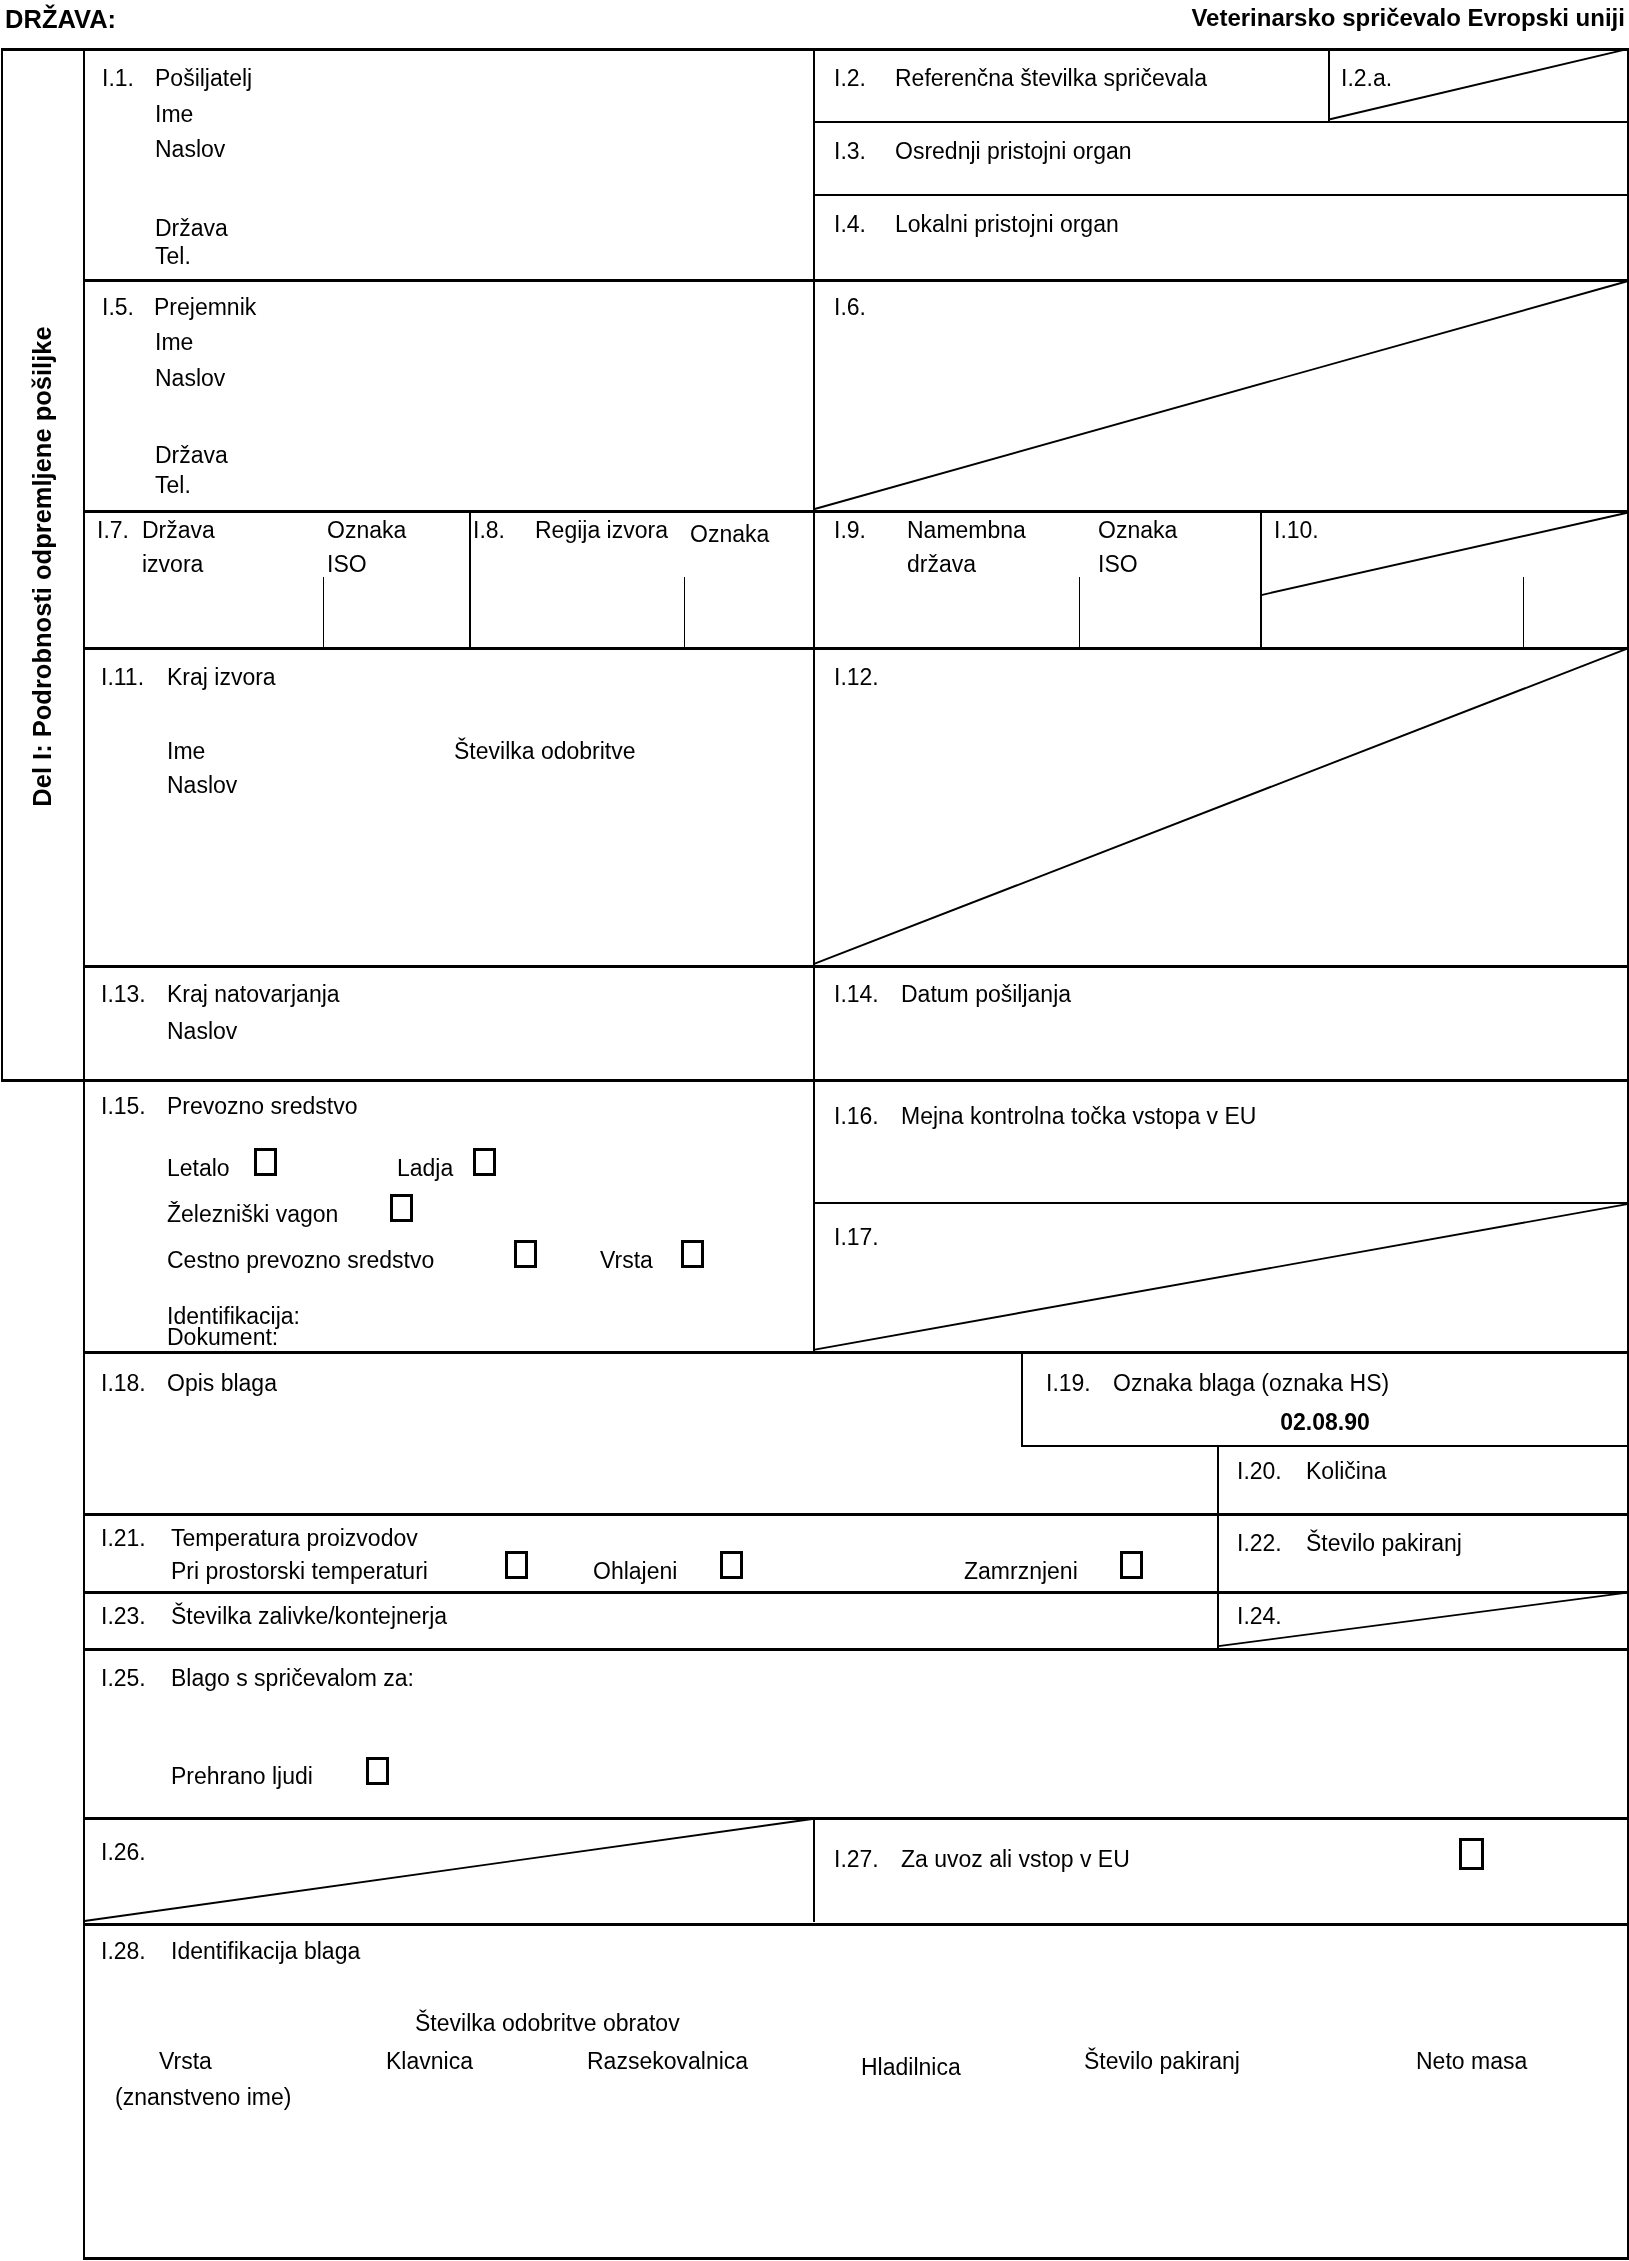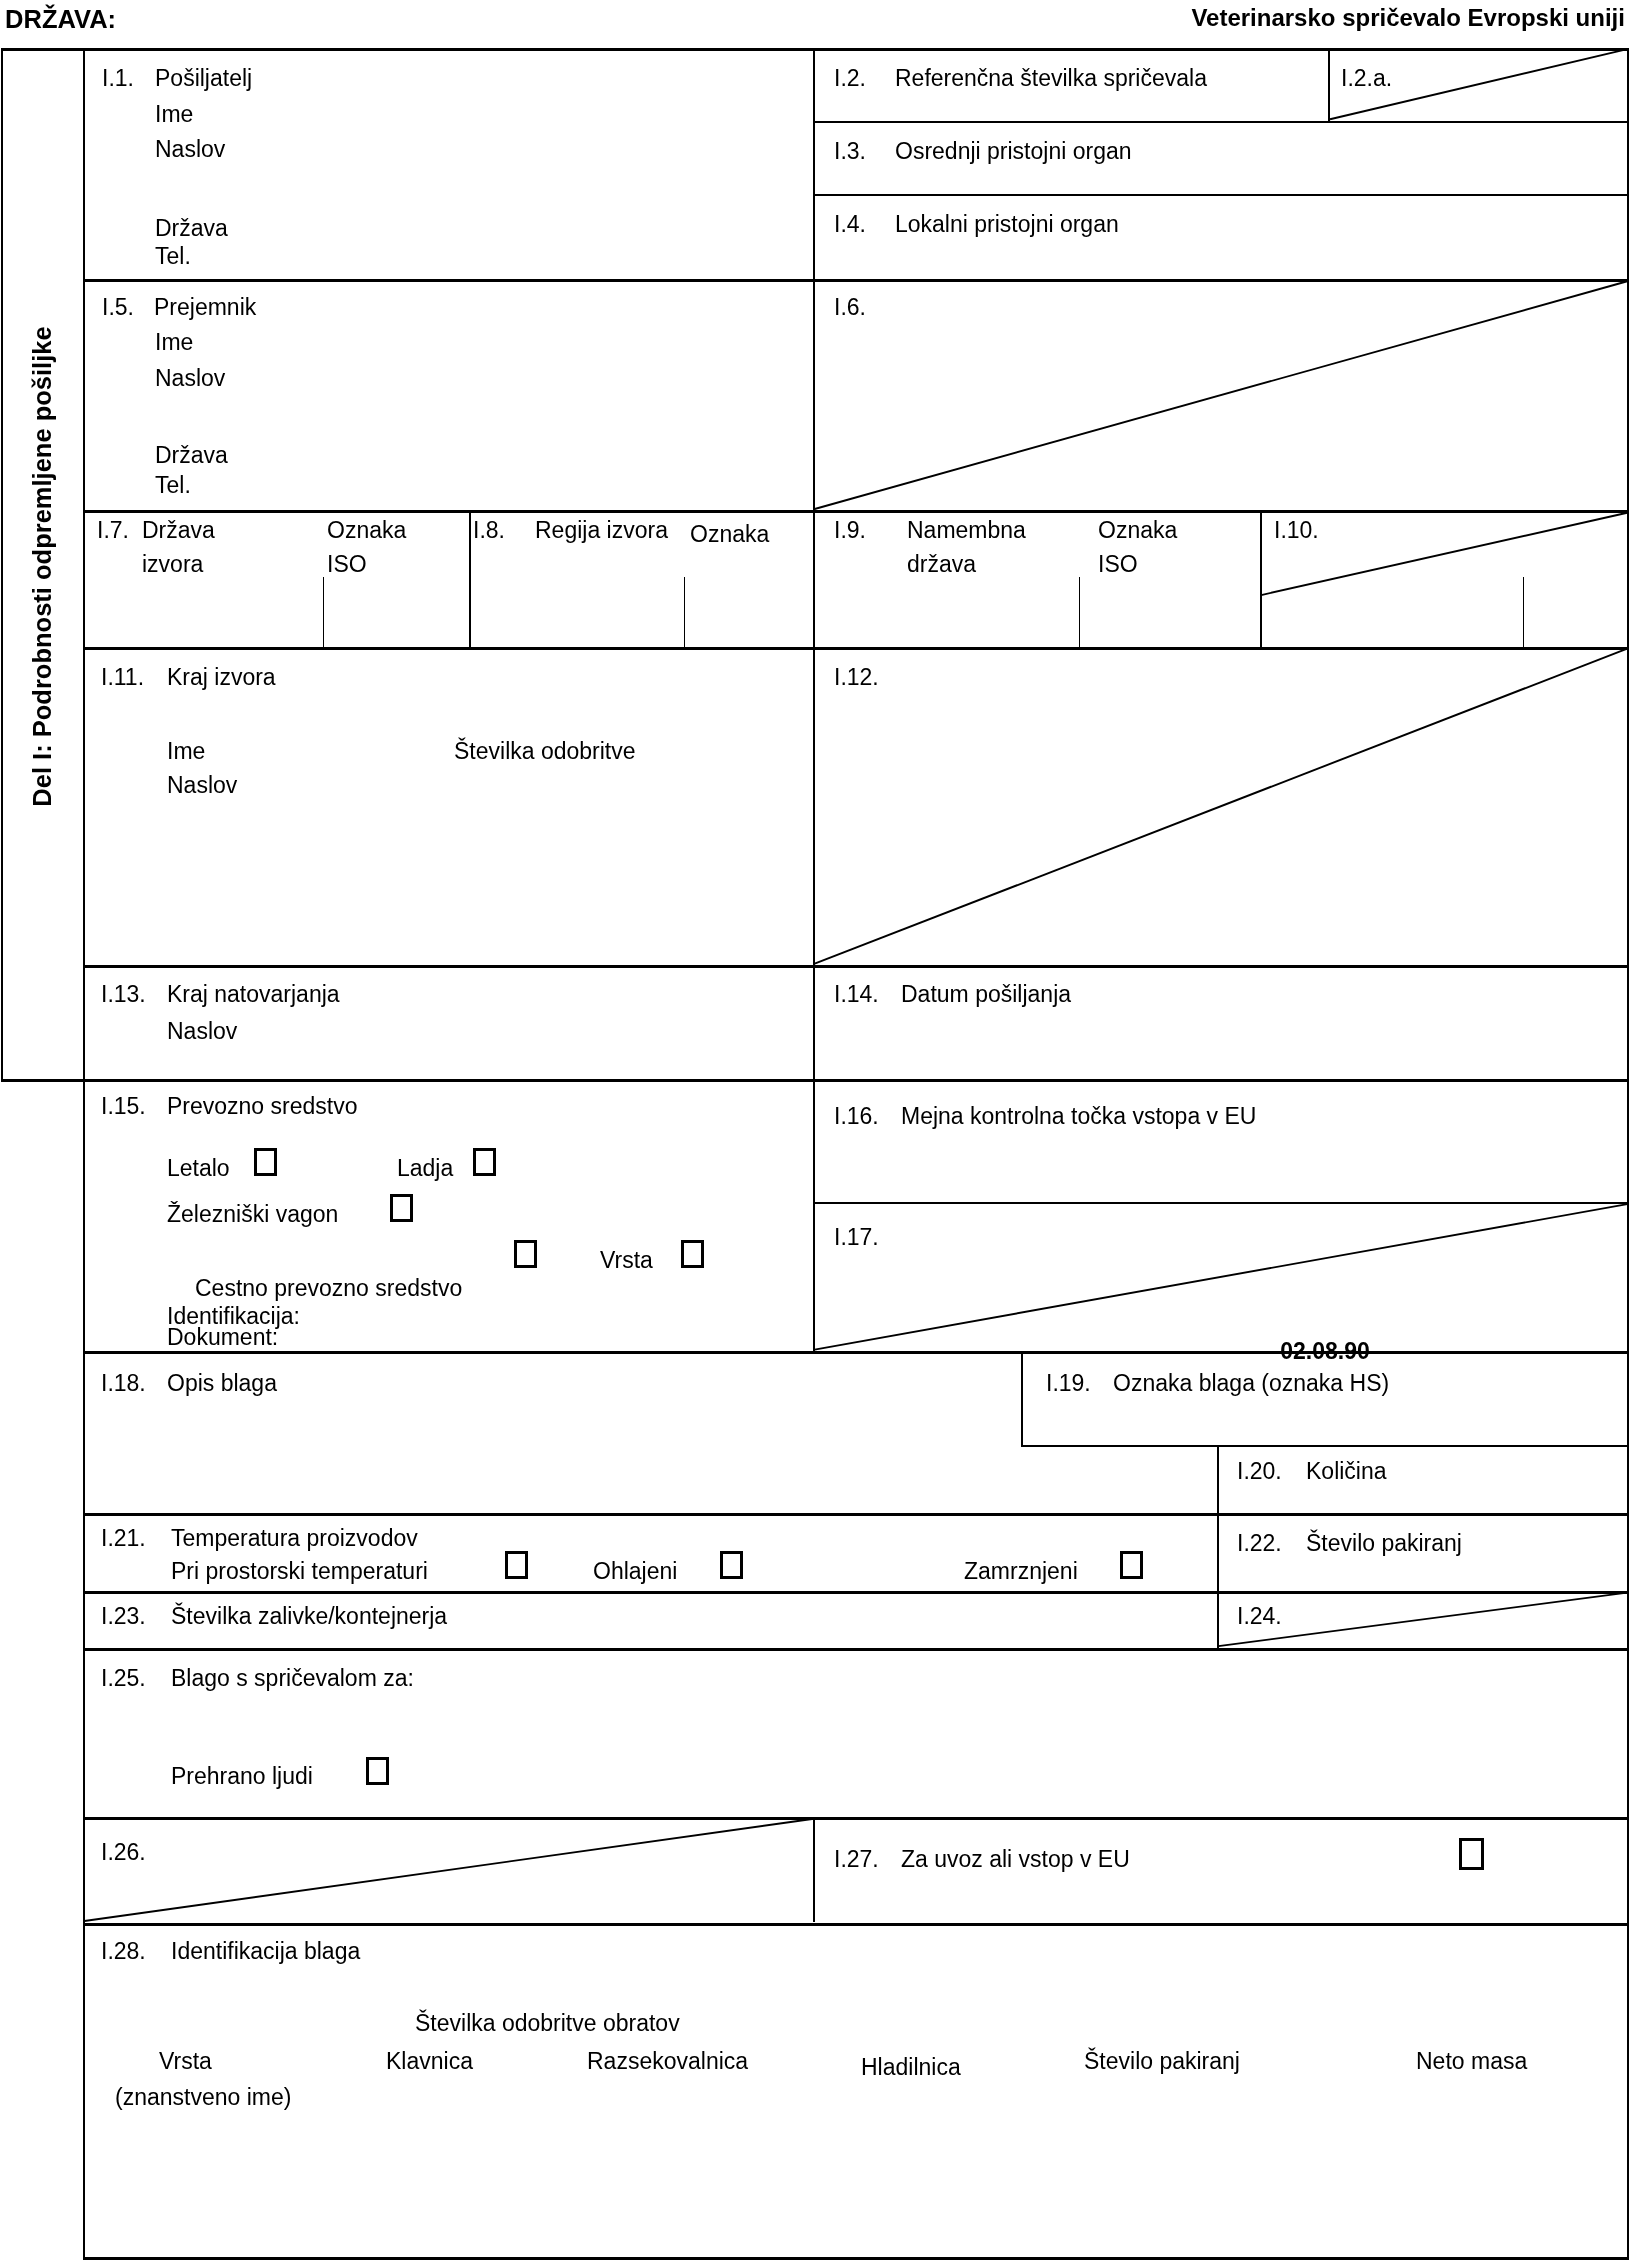--- a/index.html
+++ b/index.html
@@ -140,36 +140,36 @@
   <div class="t" style="left:901px;top:982px;">Datum pošiljanja</div>
 
   <div class="t" style="left:101px;top:1094px;">I.15.</div>
   <div class="t" style="left:167px;top:1094px;">Prevozno sredstvo</div>
   <div class="t" style="left:167px;top:1156px;">Letalo</div>
   <span class="cb" style="left:254px;top:1148px;"></span>
   <div class="t" style="left:397px;top:1156px;">Ladja</div>
   <span class="cb" style="left:473px;top:1148px;"></span>
   <div class="t" style="left:167px;top:1202px;">Železniški vagon</div>
   <span class="cb" style="left:390px;top:1194px;"></span>
-  <div class="t" style="left:167px;top:1276px;margin-left:28px;">Cestno prevozno sredstvo</div>
+  <div class="t" style="left:167px;top:1248px;">Cestno prevozno sredstvo</div>
   <span class="cb" style="left:514px;top:1240px;"></span>
   <div class="t" style="left:600px;top:1248px;">Vrsta</div>
   <span class="cb" style="left:681px;top:1240px;"></span>
   <div class="t" style="left:167px;top:1304px;">Identifikacija:</div>
   <div class="t" style="left:167px;top:1325px;">Dokument:</div>
 
   <div class="t" style="left:834px;top:1104px;">I.16.</div>
   <div class="t" style="left:901px;top:1104px;">Mejna kontrolna točka vstopa v EU</div>
   <div class="t" style="left:834px;top:1225px;">I.17.</div>
 
   <div class="t" style="left:101px;top:1371px;">I.18.</div>
   <div class="t" style="left:167px;top:1371px;">Opis blaga</div>
   <div class="t" style="left:1046px;top:1371px;">I.19.</div>
   <div class="t" style="left:1113px;top:1371px;">Oznaka blaga (oznaka HS)</div>
-  <div class="t b ctr" style="left:1021px;top:1339px;width:608px;">02.08.90</div>
+  <div class="t b ctr" style="left:1021px;top:1410px;width:608px;">02.08.90</div>
   <div class="t" style="left:1237px;top:1459px;">I.20.</div>
   <div class="t" style="left:1306px;top:1459px;">Količina</div>
 
   <div class="t" style="left:101px;top:1526px;">I.21.</div>
   <div class="t" style="left:171px;top:1526px;">Temperatura proizvodov</div>
   <div class="t" style="left:171px;top:1559px;">Pri prostorski temperaturi</div>
   <span class="cb" style="left:505px;top:1551px;"></span>
   <div class="t" style="left:593px;top:1559px;">Ohlajeni</div>
   <span class="cb" style="left:720px;top:1551px;"></span>
   <div class="t" style="left:964px;top:1559px;text-align:center;">Zamrznjeni</div>

